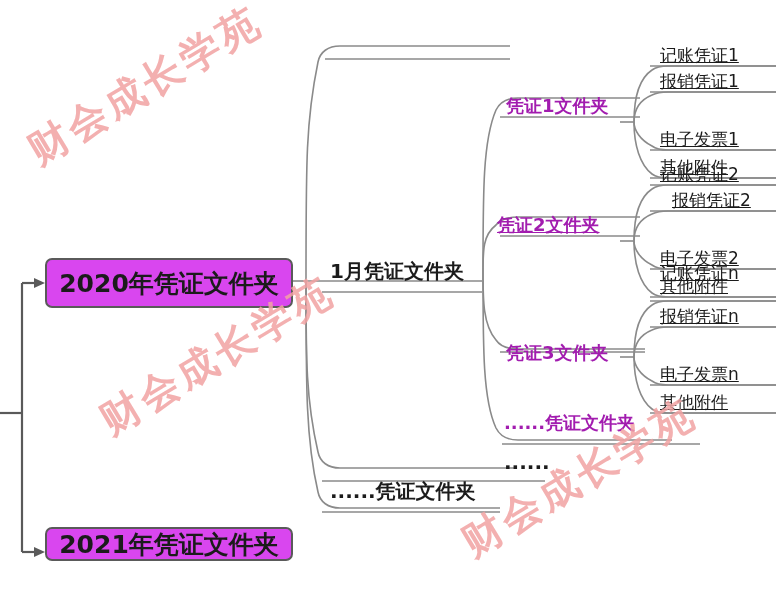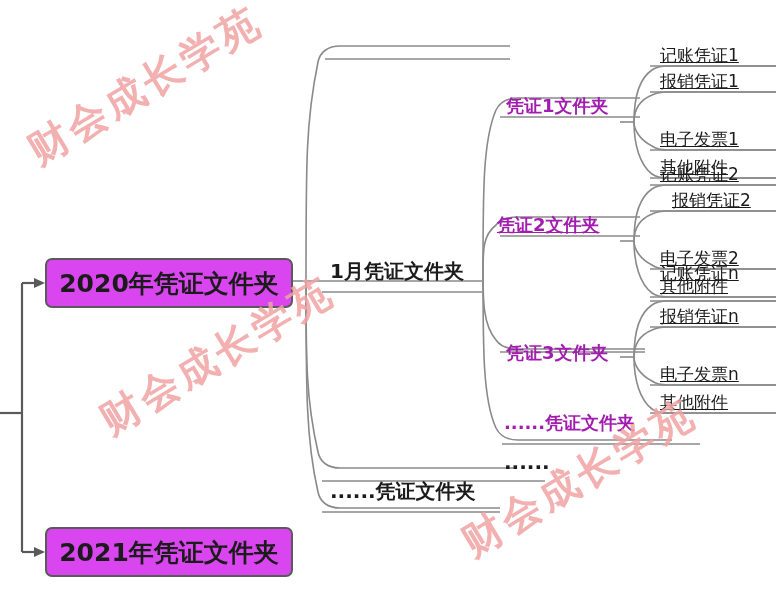--- a/index.html
+++ b/index.html
@@ -177,21 +177,21 @@
 
   <div id="watermarks">
       <div class="wm" style="left: 18px; top: 130px; font-size: 40px; transform: rotate(-31deg); color: rgb(242, 163, 163);">财会成长学苑</div>
       <div class="wm" style="left: 90px; top: 400px; font-size: 40px; transform: rotate(-31deg); color: rgb(242, 163, 163);">财会成长学苑</div>
       <div class="wm" style="left: 452px; top: 522px; font-size: 40px; transform: rotate(-31deg); color: rgb(242, 163, 163);">财会成长学苑</div>
     </div>
 
   <div class="root-box" style="left:45px; top:258px; width:248px; height:50px;">
     <span>2020年凭证文件夹</span>
   </div>
-  <div class="root-box" style="left:45px; top:527px; width:248px; height:50px;text-align:right;">
+  <div class="root-box" style="left:45px; top:527px; width:248px; height:34px;text-align:right;">
     <span>2021年凭证文件夹</span>
   </div>
 
 
   <div class="lvl2" style="left:330px; top:258px;">1月凭证文件夹</div>
 
 
   <div class="dots" style="left:504px; top:450px;">......</div>
 
   <div class="lvl2" style="left:330px; top:478px;">......凭证文件夹</div>

